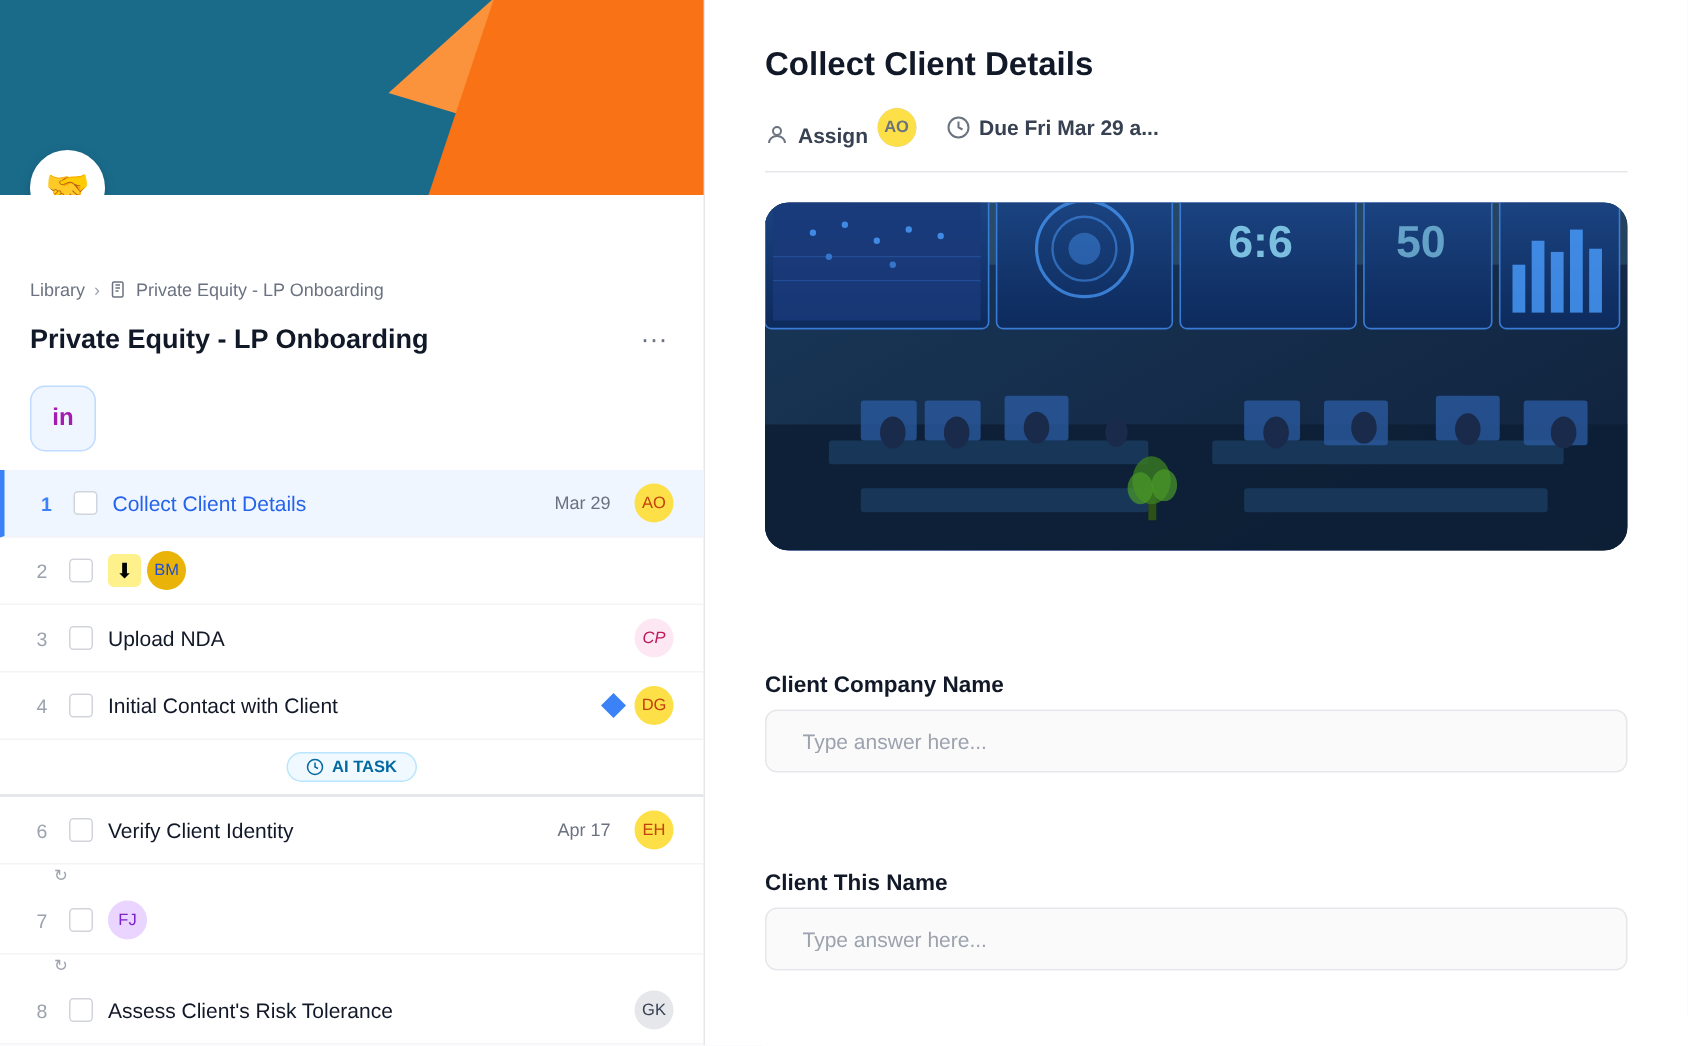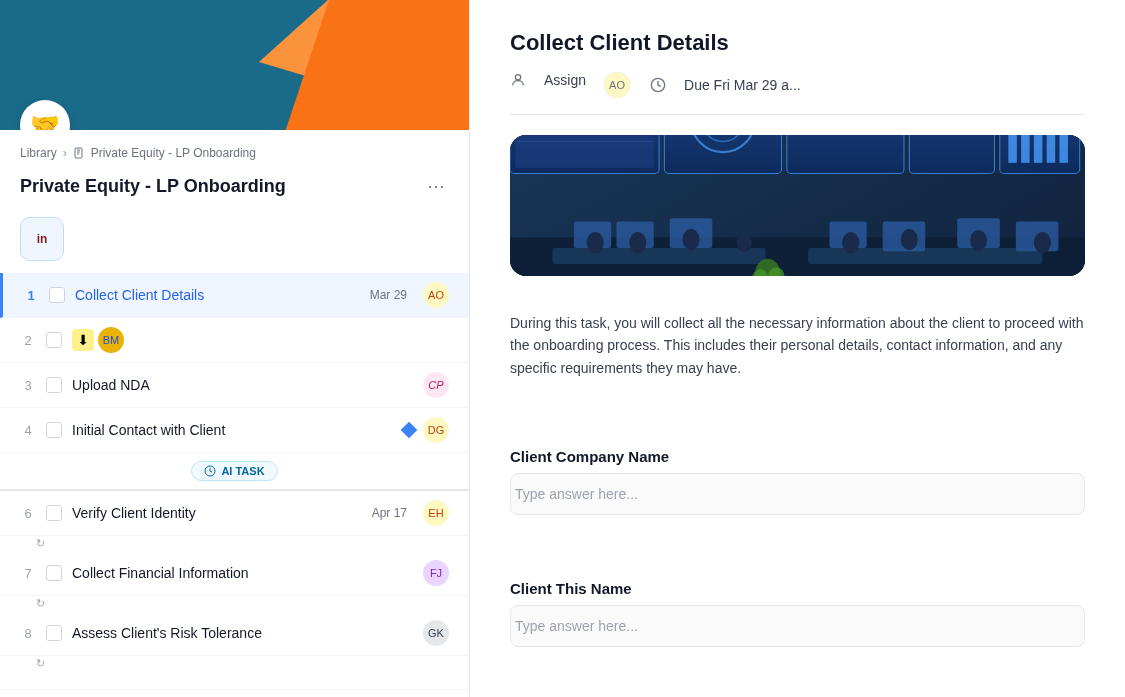--- a/index.html
+++ b/index.html
@@ -8,70 +8,70 @@
     
     .left-panel { width: 470px; min-width: 470px; display: flex; flex-direction: column; background: #fff; border-right: 1px solid #e5e7eb; overflow: hidden; }
 
     .header-banner { height: 130px; position: relative; background: #1a5f7a; overflow: hidden; }
     .banner-teal { position: absolute; inset: 0; background: #1a6b8a; }
     .banner-orange { position: absolute; top: -30px; right: -10px; width: 200px; height: 180px; background: #f97316; clip-path: polygon(30% 0%, 100% 0%, 100% 100%, 0% 100%); }
     .banner-orange2 { position: absolute; top: -10px; right: 50px; width: 160px; height: 120px; background: #fb923c; clip-path: polygon(50% 0%, 100% 0%, 100% 100%, 0% 60%); }
     .logo-circle { position: absolute; bottom: -20px; left: 20px; width: 50px; height: 50px; background: #fff; border-radius: 50%; display: flex; align-items: center; justify-content: center; box-shadow: 0 2px 8px rgba(0,0,0,0.15); }
     .logo-emoji { font-size: 24px; }
 
-    .breadcrumb { display: flex; align-items: center; gap: 6px; padding: 16px 20px 8px; font-size: 12px; color: #6b7280; }
+    .breadcrumb { display: flex; align-items: center; gap: 6px; padding: 56px 20px 8px; font-size: 12px; color: #6b7280; }
     .breadcrumb-home { font-size: 12px; }
     .breadcrumb-sep { color: #9ca3af; }
     .breadcrumb-doc { display: flex; align-items: center; gap: 4px; }
 
     .project-header { display: flex; align-items: center; justify-content: space-between; padding: 4px 20px 12px; }
     .project-title { font-size: 18px; font-weight: 700; color: #111827; }
     .project-menu { cursor: pointer; font-size: 18px; color: #6b7280; padding: 4px; }
 
     .icon-box-row { padding: 4px 20px 12px; }
     .icon-box { width: 44px; height: 44px; background: #eff6ff; border: 1px solid #bfdbfe; border-radius: 10px; display: flex; align-items: center; justify-content: center; }
-    .icon-ln { font-size: 12px; font-weight: 700; color: #7f1d1d; }
+    .icon-ln { font-size: 16px; font-weight: 700; color: #a21caf; }
 
     .task-list { flex: 1; overflow-y: auto; padding: 0 0 20px; }
 
     .task-item { display: flex; align-items: center; padding: 9px 20px; border-bottom: 1px solid #f3f4f6; gap: 10px; position: relative; }
     .task-item.active { background: #eff6ff; border-left: 3px solid #3b82f6; }
     .task-item.active .task-num { color: #3b82f6; font-weight: 700; }
     .task-num { width: 16px; text-align: center; font-size: 13px; color: #9ca3af; flex-shrink: 0; }
     .task-checkbox { width: 16px; height: 16px; border: 1.5px solid #d1d5db; border-radius: 3px; flex-shrink: 0; background: #fff; }
     .task-label { flex: 1; font-size: 14px; color: #111827; }
     .task-item.active .task-label { color: #2563eb; font-weight: 500; }
     .task-date { font-size: 12px; color: #6b7280; margin-right: 6px; }
     .task-avatar { width: 26px; height: 26px; border-radius: 50%; background: #d1d5db; overflow: hidden; display: flex; align-items: center; justify-content: center; font-size: 11px; color: #6b7280; flex-shrink: 0; }
 
     .ai-task-badge-row { display: flex; justify-content: center; padding: 8px 0; }
     .ai-task-badge { display: flex; align-items: center; gap: 5px; background: #f0f9ff; border: 1px solid #bae6fd; border-radius: 20px; padding: 3px 12px; font-size: 11px; color: #0369a1; font-weight: 600; }
 
     .task-icon-row { display: flex; align-items: center; gap: 4px; }
 
     
-    .av-orange { background: #fef9c3; color: #c2410c; }
+    .av-orange { background: #fde047; color: #c2410c; }
     .av-blue { background: #eab308; color: #1d4ed8; }
     .av-purple { background: #e9d5ff; color: #7e22ce; }
     .av-pink { background: #fce7f3; color: #be185d; font-style: italic; }
     .av-gray { background: #e5e7eb; color: #374151; }
 
     
     .right-panel { flex: 1; display: flex; flex-direction: column; background: #fff; overflow-y: auto; padding: 30px 40px; }
     .detail-title { font-size: 22px; font-weight: 700; color: #111827; margin-bottom: 16px; }
     .detail-meta { display: flex; align-items: center; gap: 20px; margin-bottom: 20px; padding-bottom: 16px; border-bottom: 1px solid #e5e7eb; }
-    .meta-item { display: flex; align-items: flex-start; gap: 18px; font-size: 14px; color: #374151; }
+    .meta-item { display: flex; align-items: flex-end; gap: 6px; font-size: 14px; color: #374151; font-weight: bold; }
     .meta-avatar { width: 26px; height: 26px; border-radius: 50%; background: #d1d5db; overflow: hidden; }
     .meta-avatar-img { width: 100%; height: 100%; object-fit: cover; display: flex; align-items: center; justify-content: center; font-size: 11px; color: #6b7280; }
 
     .detail-image { width: 100%; height: 300px; border-radius: 16px; overflow: hidden; margin-bottom: 36px; background: linear-gradient(135deg, #1e3a5f 0%, #2563eb 40%, #1e40af 60%, #111827 100%); display: flex; align-items: center; justify-content: center; position: relative; }
 
     .detail-desc { font-size: 14px; color: #374151; line-height: 1.6; margin-bottom: 24px; }
     .field-label { font-size: 15px; font-weight: 600; color: #111827; margin-bottom: 8px; margin-top: 45px; }
-    .field-input { width: 100%; border: 1px solid #e5e7eb; border-radius: 8px; padding: 12px 4px; font-size: 14px; color: #9ca3af; margin-bottom: 20px; background: #fafafa; outline: none; }
+    .field-input { width: 100%; border: 1px solid #e5e7eb; border-radius: 8px; padding: 12px 24px; font-size: 14px; color: #9ca3af; margin-bottom: 20px; background: #fafafa; outline: none; }
     .field-input::placeholder { color: #9ca3af; }
 
     
     .download-icon-box { background: #fef08a; border-radius: 4px; width: 22px; height: 22px; display: flex; align-items: center; justify-content: center; font-size: 14px; }
   </style>
 </head>
 <body>
 
 <div class="left-panel">
   <div class="header-banner">
@@ -163,21 +163,20 @@
       <span class="task-date">Apr 17</span>
       <div class="task-avatar av-orange">EH</div>
     </div>
     <div style="display:flex; padding: 1px 20px 1px 36px; align-items:center; gap:6px;">
       <span style="font-size:11px; color:#9ca3af;">↻</span>
     </div>
 
     <div class="task-item">
       <span class="task-num">7</span>
       <div class="task-checkbox"></div>
-      <span class="task-label">Collect Financial Information</span>
       <div class="task-avatar av-purple">FJ</div>
     </div>
     <div style="display:flex; padding: 1px 20px 1px 36px; align-items:center; gap:6px;">
       <span style="font-size:11px; color:#9ca3af;">↻</span>
     </div>
 
     <div class="task-item">
       <span class="task-num">8</span>
       <div class="task-checkbox"></div>
       <span class="task-label">Assess Client's Risk Tolerance</span>
@@ -297,20 +296,19 @@
 
       <rect x="240" y="220" width="5" height="20" fill="#2d5016"></rect>
       <ellipse cx="242" cy="215" rx="12" ry="15" fill="#3a7a20" opacity="0.8"></ellipse>
       <ellipse cx="235" cy="220" rx="8" ry="10" fill="#4a9a28" opacity="0.7"></ellipse>
       <ellipse cx="250" cy="218" rx="8" ry="10" fill="#4a9a28" opacity="0.7"></ellipse>
 
       <rect x="0" y="0" width="540" height="30" fill="#b8e4f9" opacity="0.3"></rect>
     </svg>
   </div>
 
-  <p class="detail-desc">During this task, you will collect all the necessary information about the client to proceed with the onboarding process. This includes their personal details, contact information, and any specific requirements they may have.</p>
 
   <label class="field-label">Client Company Name</label>
   <input class="field-input" type="text" placeholder="Type answer here..." style="">
 
   <label class="field-label">Client This Name</label>
   <input class="field-input" type="text" placeholder="Type answer here..." style="">
 </div>
 
 </body></html>

